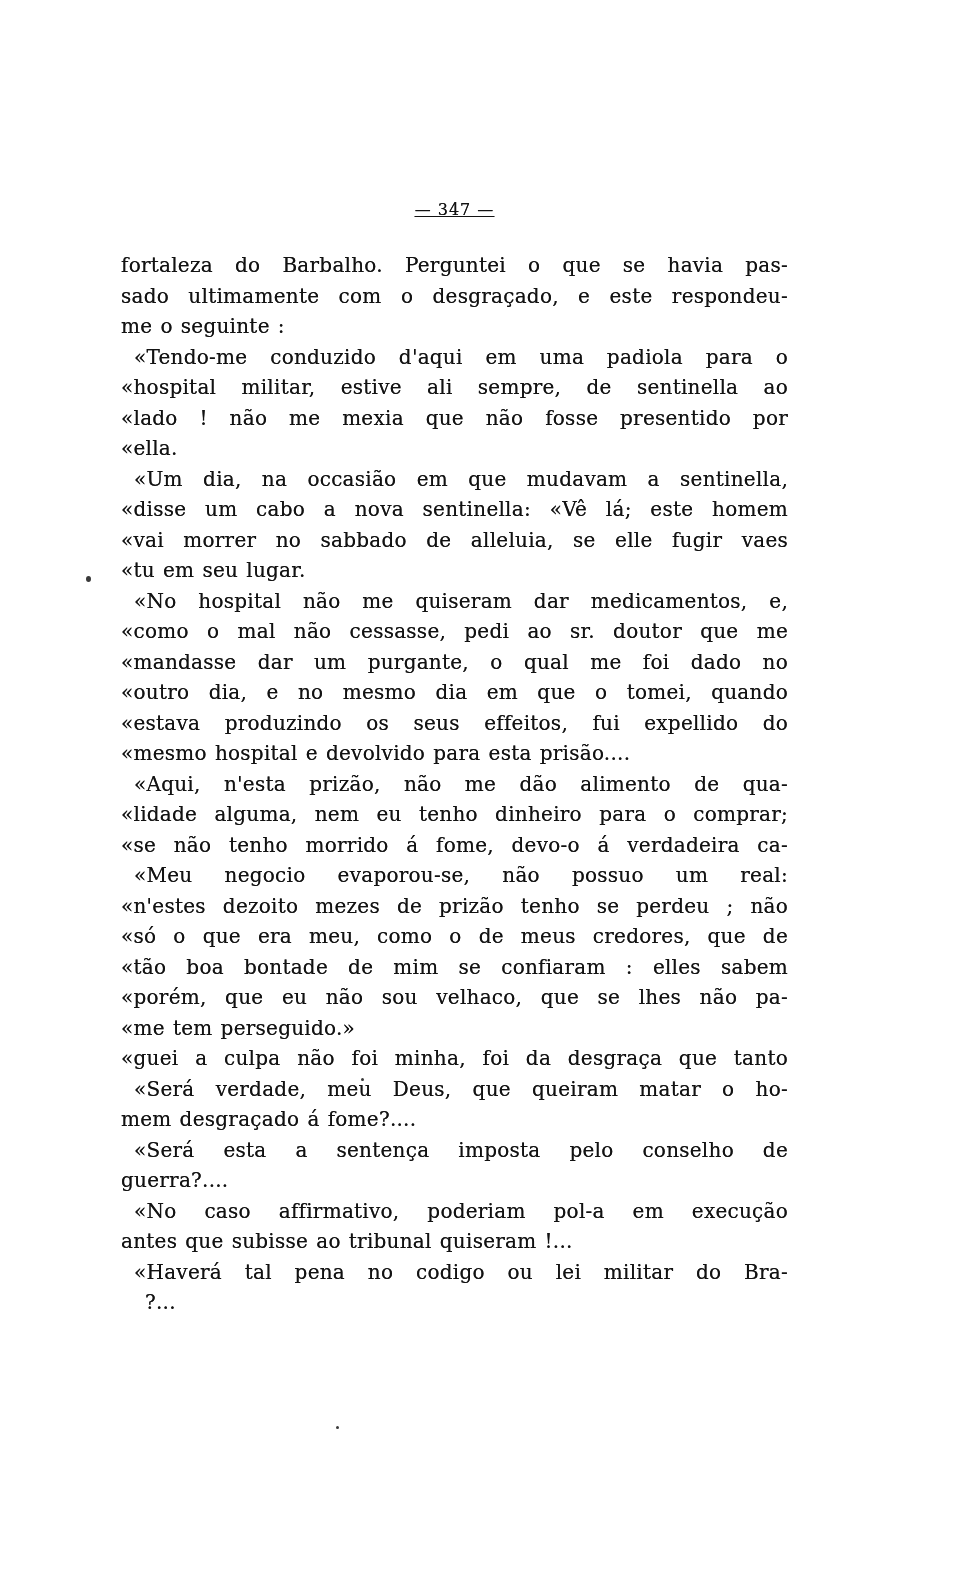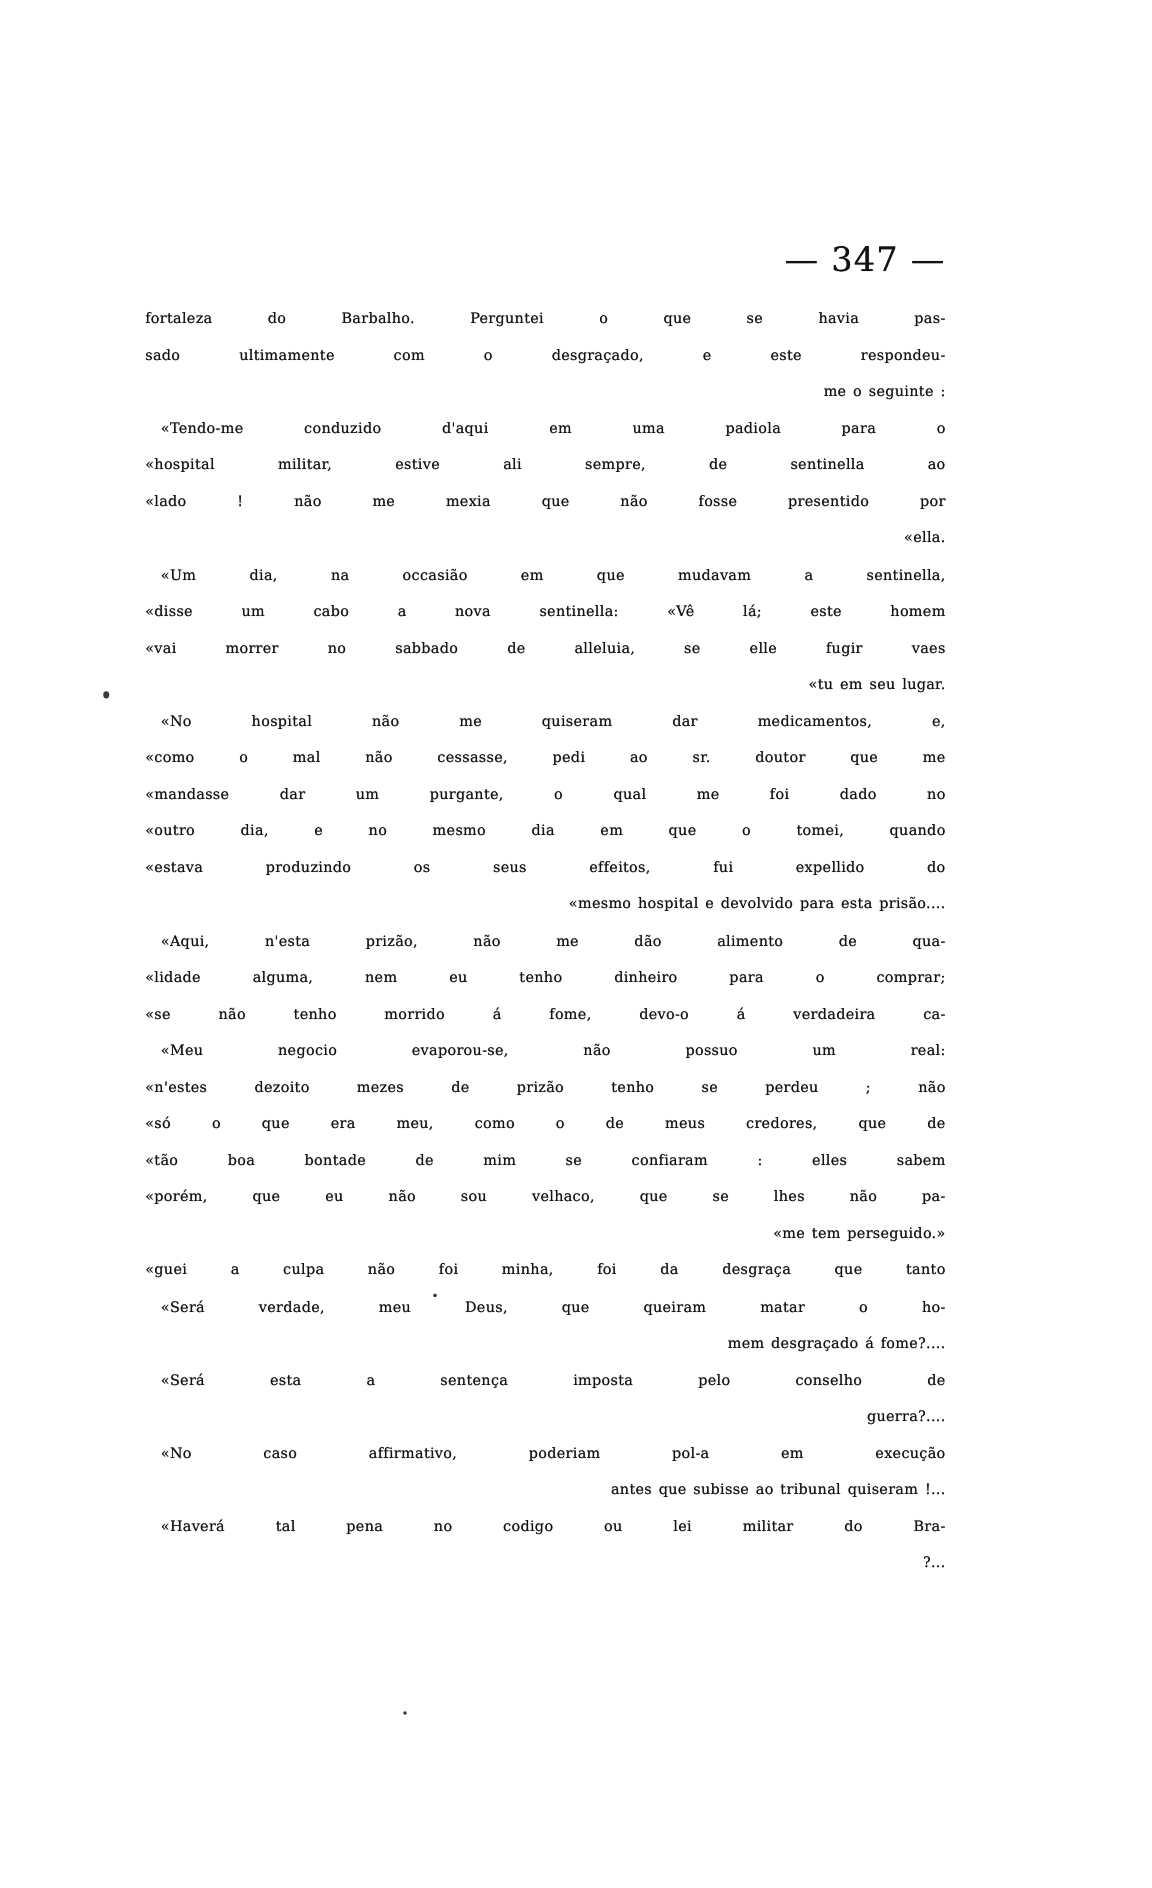--- a/index.html
+++ b/index.html
@@ -14,42 +14,42 @@
     background: #ffffff;
     overflow: hidden;
     font-family: "DejaVu Serif", serif;
     color: #121212;
   }
   .pagenum {
     position: absolute;
     top: 200px;
     left: 121px;
     width: 667px;
-    text-align: right;
-    font-size: 28px;
+    text-align: center;
+    font-size: 16px;
     letter-spacing: 1px;
     text-shadow: 0 0 0.6px rgba(0,0,0,0.75);
     white-space: pre;
+    text-decoration: underline;
   }
   .textbody {
     position: absolute;
     top: 250px;
     left: 121px;
     width: 667px;
-    font-size: 12px;
+    font-size: 20px;
     letter-spacing: 0.25px;
     word-spacing: 1.5px;
     text-shadow: 0 0 0.6px rgba(0,0,0,0.7);
   }
   .line {
     height: 30.5px;
     line-height: 30.5px;
     white-space: pre;
     overflow: visible;
-    text-align: right;
   }
   .line.jl {
     white-space: normal;
     text-align: justify;
     text-align-last: justify;
   }
   .line.ind  { padding-left: 13px; }
   .line.ind2 { padding-left: 24px; }
   .speck {
     position: absolute;

